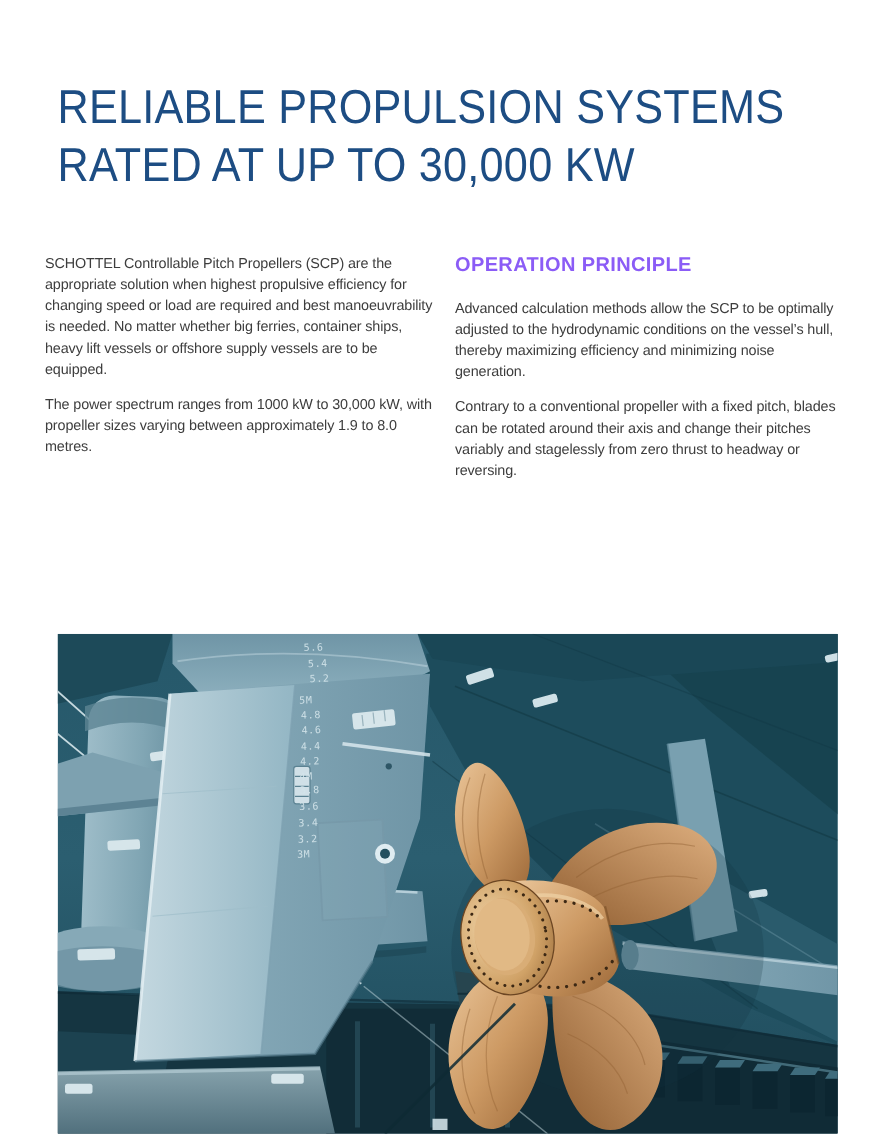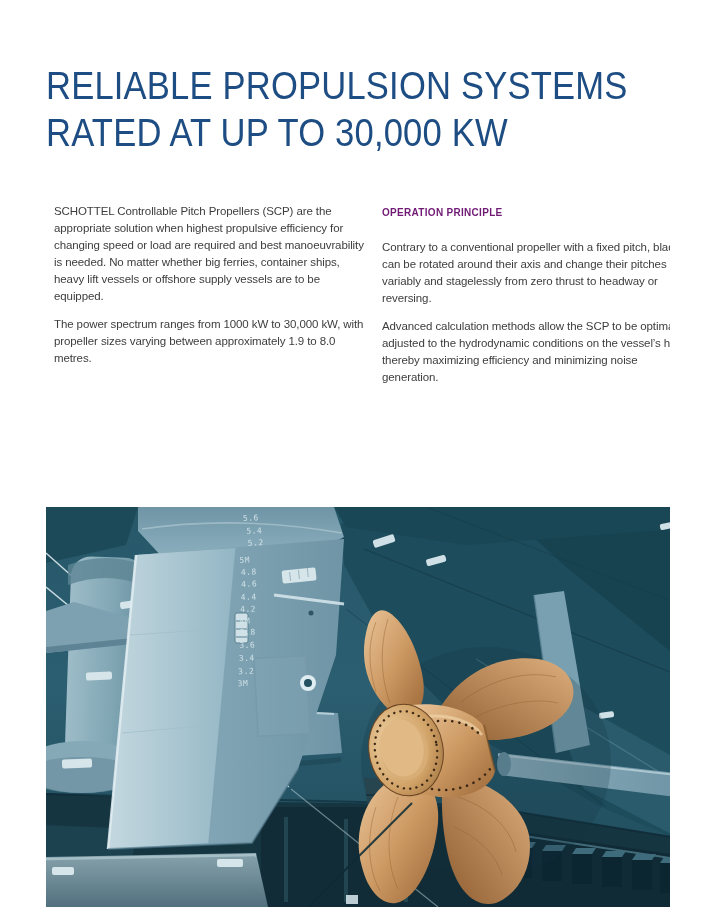--- a/index.html
+++ b/index.html
@@ -7,28 +7,28 @@
     position:relative; width:670px; height:918px; background:#ffffff;
     font-family:"Liberation Sans", sans-serif; overflow:hidden;
   }
   .title {
     position:absolute; left:46px; top:38px;
     color:#1d4d83; font-size:38px; line-height:47px; font-weight:400;
     transform:scaleX(0.91); transform-origin:left top; white-space:nowrap;
     letter-spacing:0.2px;
   }
   .columns {
-    position:absolute; left:54px; top:203px; width:638px;
+    position:absolute; left:36px; top:203px; width:638px;
     display:flex; gap:18px;
   }
   .col { width:310px; font-size:11.5px; line-height:17px; color:#3d3d3d; letter-spacing:-0.1px; }
   .col p { margin:0 0 11px 0; }
   .col h2 {
-    margin:0 0 17px 0; font-size:10px; line-height:19px; font-weight:700;
-    color:#701a75; letter-spacing:0.3px;
+    margin:0 0 17px 0; font-size:16px; line-height:19px; font-weight:700;
+    color:#8b5cf6; letter-spacing:0.3px;
   }
   .photo {
     position:absolute; left:46px; top:507px; width:631px; height:400px;
     overflow:hidden;
   }
   .photo svg { display:block; }
   .draftmark {
     font-family:"DejaVu Sans Mono", monospace; font-size:8px;
     fill:#d3e4ea; letter-spacing:0.5px; opacity:0.92;
   }
@@ -43,22 +43,22 @@
     <div>RATED AT UP TO 30,000 KW</div>
   </h1>
 
   <div class="columns">
     <div class="col">
       <p>SCHOTTEL Controllable Pitch Propellers (SCP) are the appropriate solution when highest propulsive efficiency for changing speed or load are required and best manoeuvrability is needed. No matter whether big ferries, container ships, heavy lift vessels or offshore supply vessels are to be equipped.</p>
       <p>The power spectrum ranges from 1000 kW to 30,000 kW, with propeller sizes varying between approximately 1.9 to 8.0 metres.</p>
     </div>
     <div class="col">
       <h2>OPERATION PRINCIPLE</h2>
+      <p>Advanced calculation methods allow the SCP to be optimally adjusted to the hydrodynamic conditions on the vessel’s hull, thereby maximizing efficiency and minimizing noise generation.</p>
       <p>Contrary to a conventional propeller with a fixed pitch, blades can be rotated around their axis and change their pitches variably and stagelessly from zero thrust to headway or reversing.</p>
-      <p>Advanced calculation methods allow the SCP to be optimally adjusted to the hydrodynamic conditions on the vessel’s hull, thereby maximizing efficiency and minimizing noise generation.</p>
     </div>
   </div>
 
   <figure class="photo" style="margin:0">
     <svg width="631" height="400" viewBox="0 0 631 400" xmlns="http://www.w3.org/2000/svg">
       <defs>
         <linearGradient id="gBg" x1="0" y1="0" x2="0" y2="1">
           <stop offset="0" stop-color="#26586a"></stop>
           <stop offset="0.45" stop-color="#2b5e70"></stop>
           <stop offset="1" stop-color="#1e4a5a"></stop>

